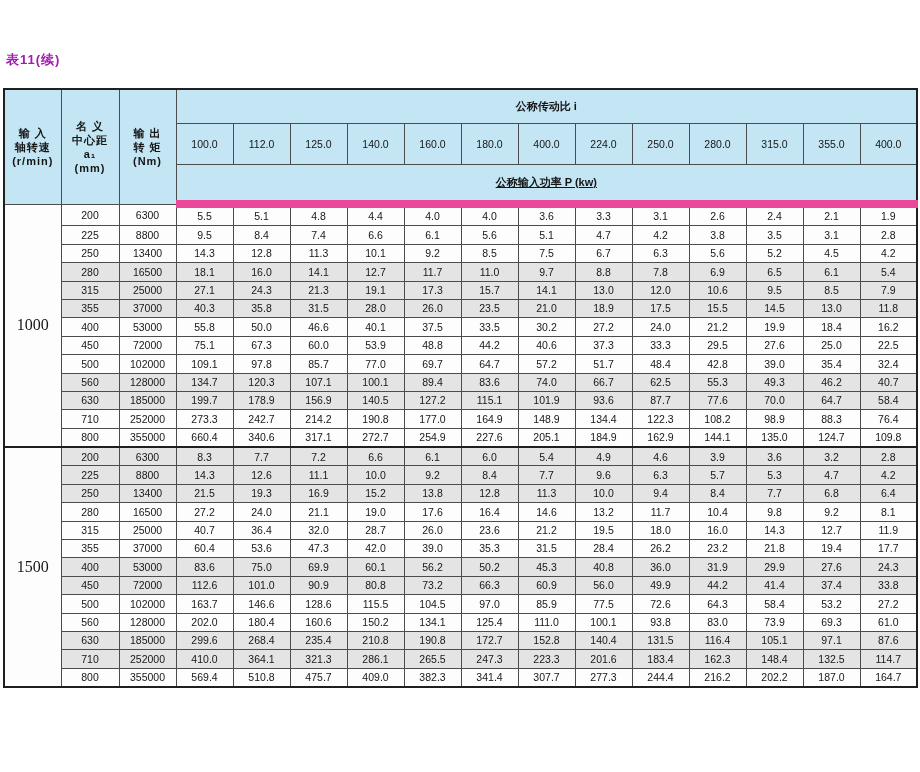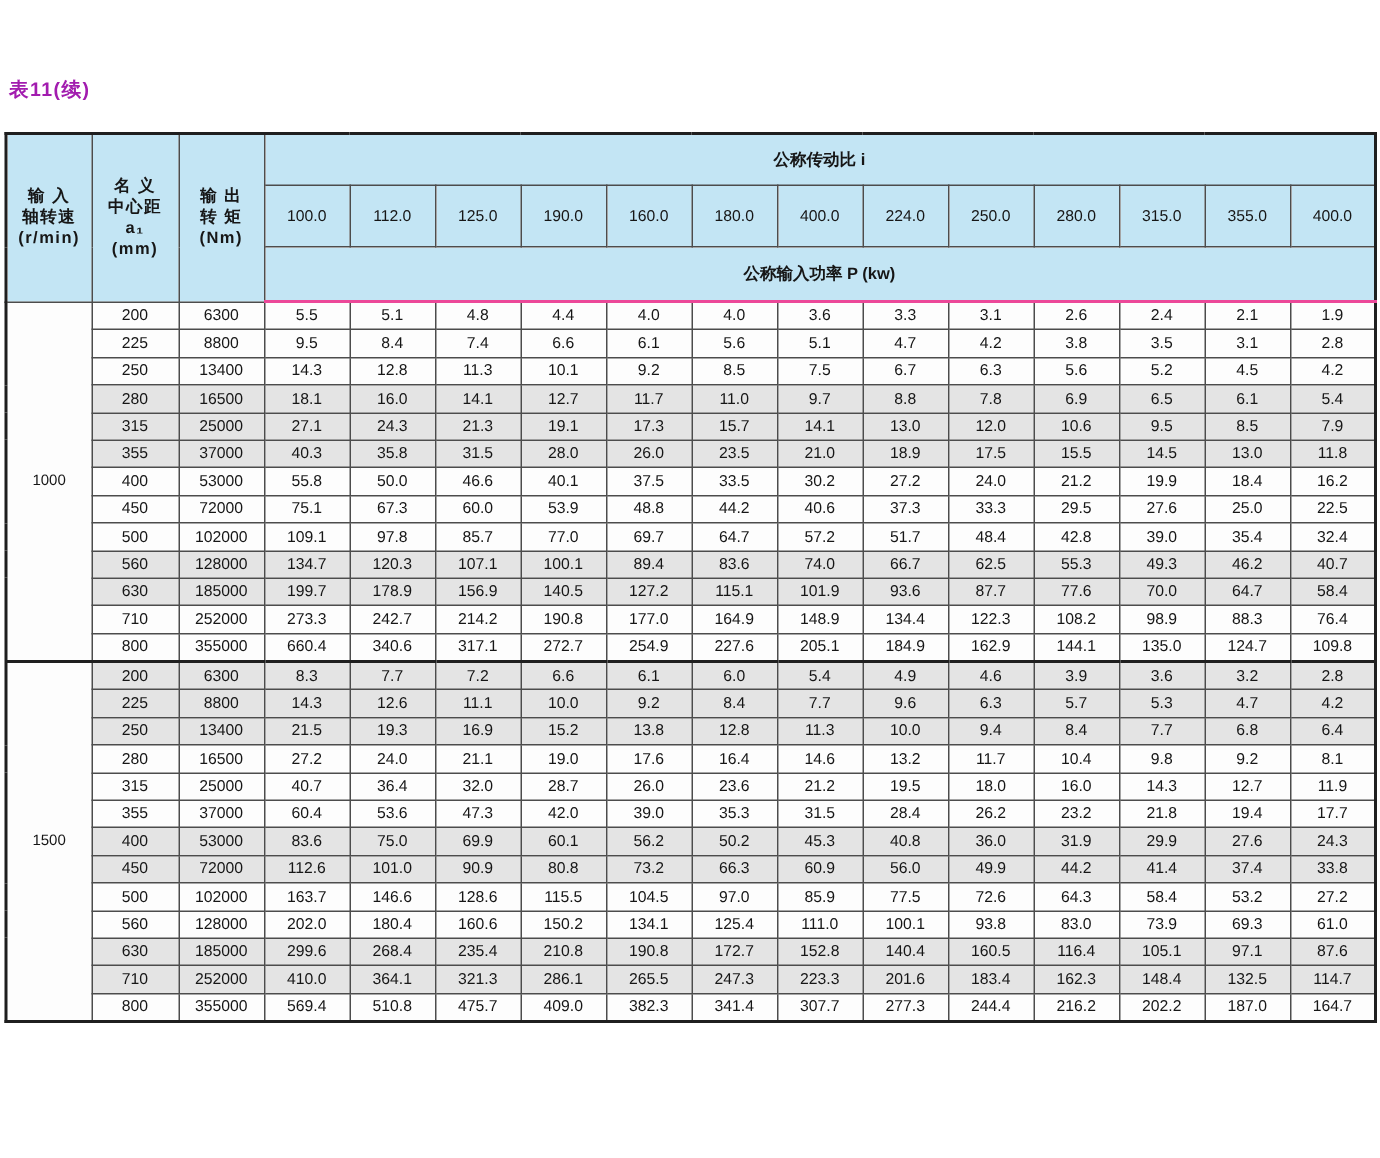--- a/index.html
+++ b/index.html
@@ -50,34 +50,35 @@
     font-size: 11px;
   }
   .spec-table thead tr.hrow1 th { height: 33px; }
   .spec-table thead tr.hrow2 th { height: 40px; font-weight: normal; font-size: 10.5px; text-align: center; }
   .spec-table thead tr.hrow3 th { height: 35px; }
   .spec-table thead th.left-hdr div {
     line-height: 14px;
     font-size: 11px;
     letter-spacing: 1px;
   }
-  .spec-table thead tr.hrow3 th { border-bottom: 2px solid #ec4899; }
+  .spec-table thead tr.hrow3 th { border-bottom: 8px solid #ec4899; text-decoration: underline; }
   
   .spec-table tbody td {
     height: 17.4px;
     font-size: 10.5px;
     background: var(--row-plain-bg, #fdfdfd);
     line-height: 1;
   }
   .spec-table tbody tr.shaded td {
     background: var(--row-shaded-bg, #e4e4e4);
   }
   .spec-table tbody td.speed-cell {
     background: var(--row-plain-bg, #fdfdfd) !important;
-    font-size: 10px;
+    font-size: 16px;
+    font-family: Liberation Serif, serif;
   }
   .spec-table tbody#body-1500 tr:first-child td {
     border-top: 2px solid #1f1f1f;
   }
 </style>
 </head>
 <body>
 
 <div class="page">
   <div class="doc-title">表11(续)</div>
@@ -118,21 +119,21 @@
             <div>输 出</div>
             <div>转 矩</div>
             <div>(Nm)</div>
           </th>
         <th colspan="13">公称传动比 i</th>
       </tr>
       <tr class="hrow2" id="ratio-row">
           <th>100.0</th>
           <th>112.0</th>
           <th>125.0</th>
-          <th>190.0</th>
+          <th>140.0</th>
           <th>160.0</th>
           <th>180.0</th>
           <th>400.0</th>
           <th>224.0</th>
           <th>250.0</th>
           <th>280.0</th>
           <th>315.0</th>
           <th>355.0</th>
           <th>400.0</th>
         </tr>
@@ -540,21 +541,21 @@
           <td>630</td>
           <td>185000</td>
           <td>299.6</td>
           <td>268.4</td>
           <td>235.4</td>
           <td>210.8</td>
           <td>190.8</td>
           <td>172.7</td>
           <td>152.8</td>
           <td>140.4</td>
-          <td>160.5</td>
+          <td>131.5</td>
           <td>116.4</td>
           <td>105.1</td>
           <td>97.1</td>
           <td>87.6</td>
         </tr>
         <tr class="shaded">
           <td>710</td>
           <td>252000</td>
           <td>410.0</td>
           <td>364.1</td>

